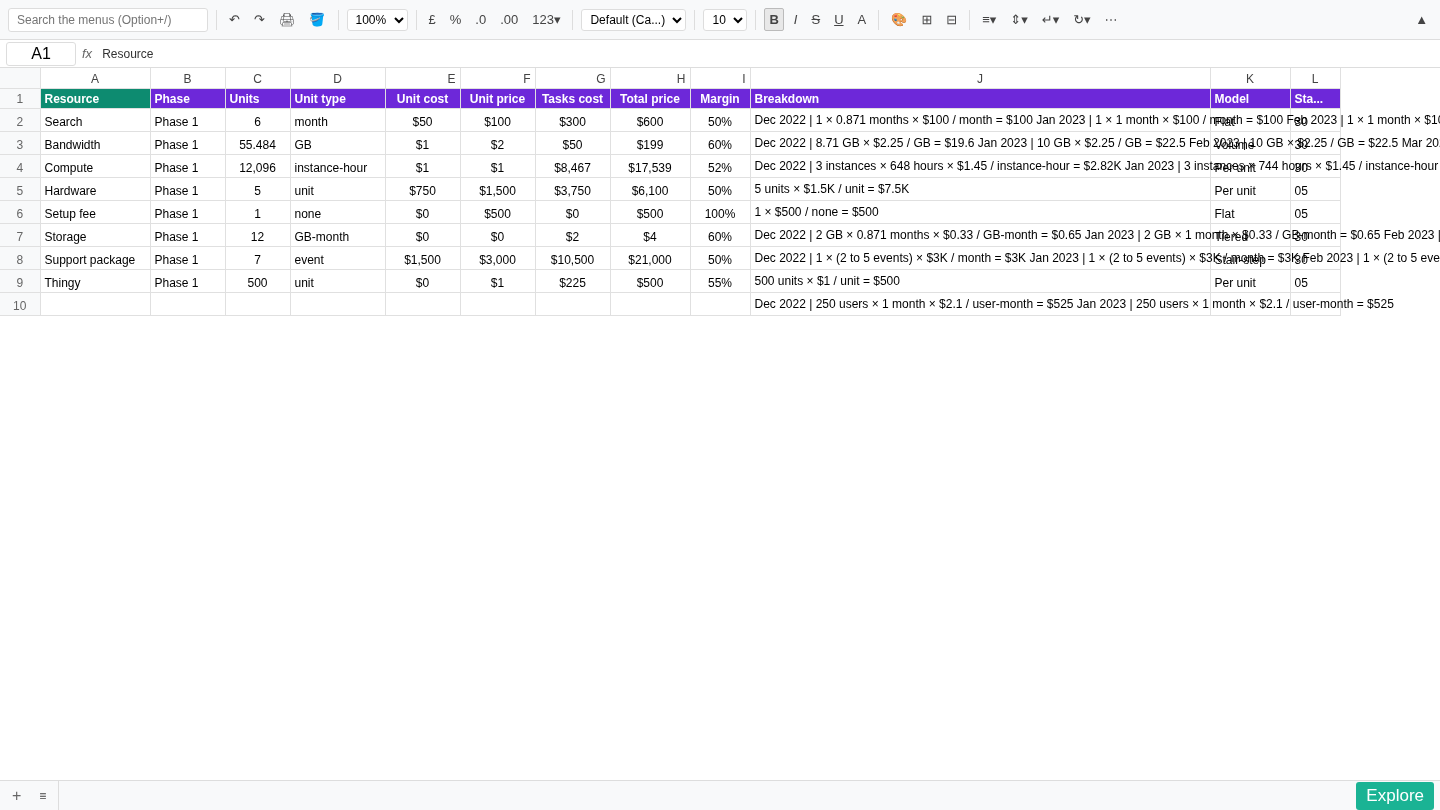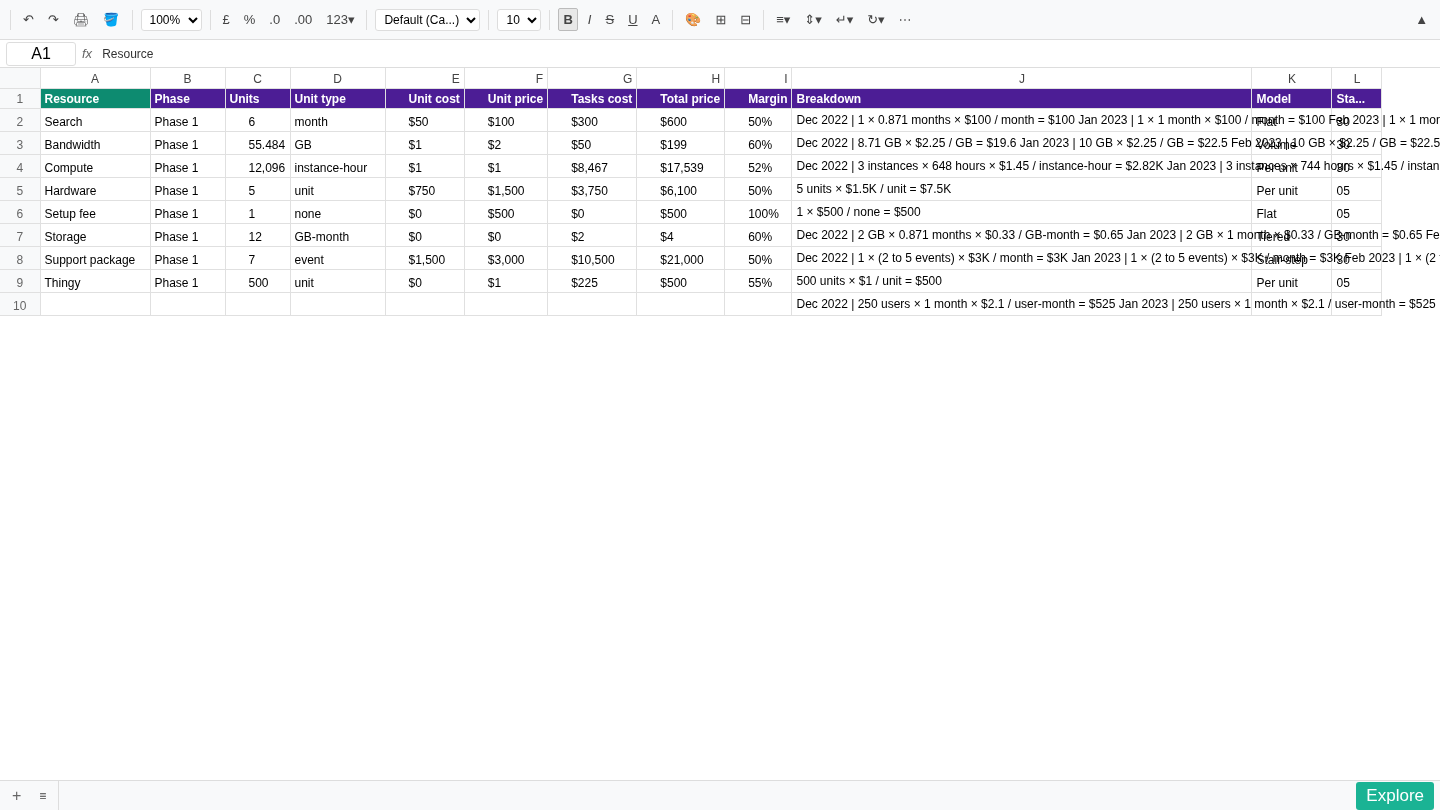--- a/index.html
+++ b/index.html
@@ -53,21 +53,21 @@
       font-size: 12px;
       height: 20px;
     }
     .row-num {
       width: 40px; min-width: 40px; text-align: center; color: #666;
       background: #f8f9fa; border-right: 1px solid #ccc;
       border-bottom: 1px solid #e0e0e0; font-size: 11px;
     }
     
     .header-cell {
-      background: #4c1d95; color: #fff; font-weight: bold;
+      background: #6d28d9; color: #fff; font-weight: bold;
       border-right: 1px solid #14a080; border-bottom: 1px solid #14a080;
       padding: 4px 6px; font-size: 12px;
     }
     .header-cell.selected {
       background: #0d8b70;
     }
     
     .breakdown-cell {
       min-width: 460px; max-width: 460px; white-space: pre-line;
       font-size: 11px; line-height: 1.5;
@@ -95,26 +95,27 @@
     .col-C { width: 65px; min-width: 65px; }
     .col-D { width: 95px; min-width: 95px; }
     .col-E { width: 75px; min-width: 75px; text-align: right; }
     .col-F { width: 75px; min-width: 75px; text-align: right; }
     .col-G { width: 75px; min-width: 75px; text-align: right; }
     .col-H { width: 80px; min-width: 80px; text-align: right; }
     .col-I { width: 60px; min-width: 60px; text-align: right; }
     .col-J { width: 460px; min-width: 460px; }
     .col-K { width: 80px; min-width: 80px; }
     .col-L { width: 50px; min-width: 50px; }
-    td.right { text-align: left; padding-left: 23px; }
+    td.right { text-align: center; }
   </style>
 </head>
 <body>
 
 <div class="toolbar">
+  <input class="toolbar-search" type="text" placeholder="Search the menus (Option+/)" style="">
   <div class="toolbar-sep"></div>
   <button class="toolbar-btn">↶</button>
   <button class="toolbar-btn">↷</button>
   <button class="toolbar-btn">🖨</button>
   <button class="toolbar-btn">🪣</button>
   <div class="toolbar-sep"></div>
   <select class="toolbar-select">
     <option>100%</option>
   </select>
   <div class="toolbar-sep"></div>

